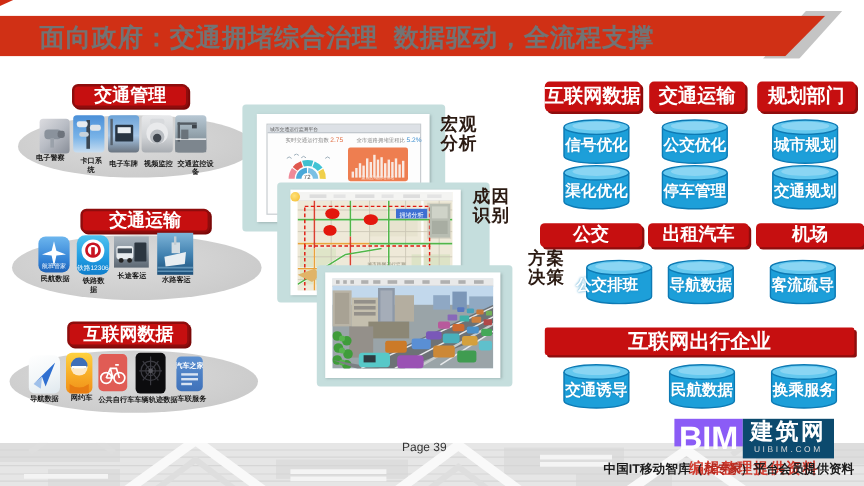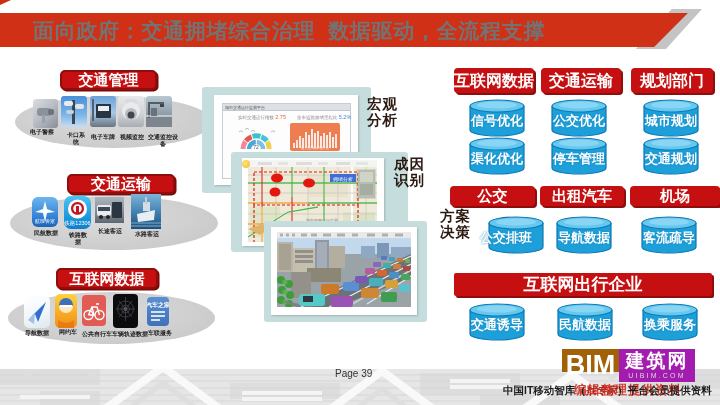--- a/index.html
+++ b/index.html
@@ -541,22 +541,22 @@
 <div class="cyl" style="left:642px;top:303px;">
 <svg width="56" height="38">
       <path d="M1,7 V31 A27,6 0 0 0 55,31 V7" fill="#1d9fd9" stroke="#0d7ab4" stroke-width="1.2"></path>
       <ellipse cx="28" cy="7" rx="27" ry="6" fill="#64c8ef" stroke="#0d7ab4" stroke-width="1.2"></ellipse>
       <ellipse cx="28" cy="6" rx="20" ry="3.6" fill="#8ad5f3"></ellipse>
     </svg>
 <span>换乘服务</span></div>
 
 <div class="abs" style="left:335px;top:368px;font-size:10px;color:#333;">Page 39</div>
 
-<div class="abs" style="left:562px;top:349px;width:57px;height:23px;background:#a16207;color:#fff;font-weight:bold;font-size:27px;text-align:center;line-height:33px;letter-spacing:0px;">BIM</div>
-
-<div class="abs" style="left:619px;top:349px;width:76px;height:33px;background:#a21caf;color:#fff;text-align:center;">
+<div class="abs" style="left:562px;top:349px;width:57px;height:23px;background:#8b5cf6;color:#fff;font-weight:bold;font-size:27px;text-align:center;line-height:33px;letter-spacing:0px;">BIM</div>
+
+<div class="abs" style="left:619px;top:349px;width:76px;height:33px;background:#0c4a6e;color:#fff;text-align:center;">
   <div style="font-size:19px;font-weight:bold;letter-spacing:2px;line-height:22px;margin-top:1px;">建筑网</div>
   <div style="font-size:7px;letter-spacing:2.2px;color:#d8d8d8;line-height:8px;">UIBIM.COM</div>
 </div>
 
 <div class="abs" style="left:574px;top:382px;font-size:12.5px;font-weight:bold;color:rgba(204,30,16,0.85);letter-spacing:1px;">编辑整理提供资料</div>
 
 <div class="abs" style="left:503px;top:384px;font-size:10.5px;color:#1c1c1c;font-weight:bold;white-space:nowrap;">中国IT移动智库（<span style="color:#b3281e;font-style:italic;">找专家</span>）平台会员提供资料</div>
 
 </body></html>

